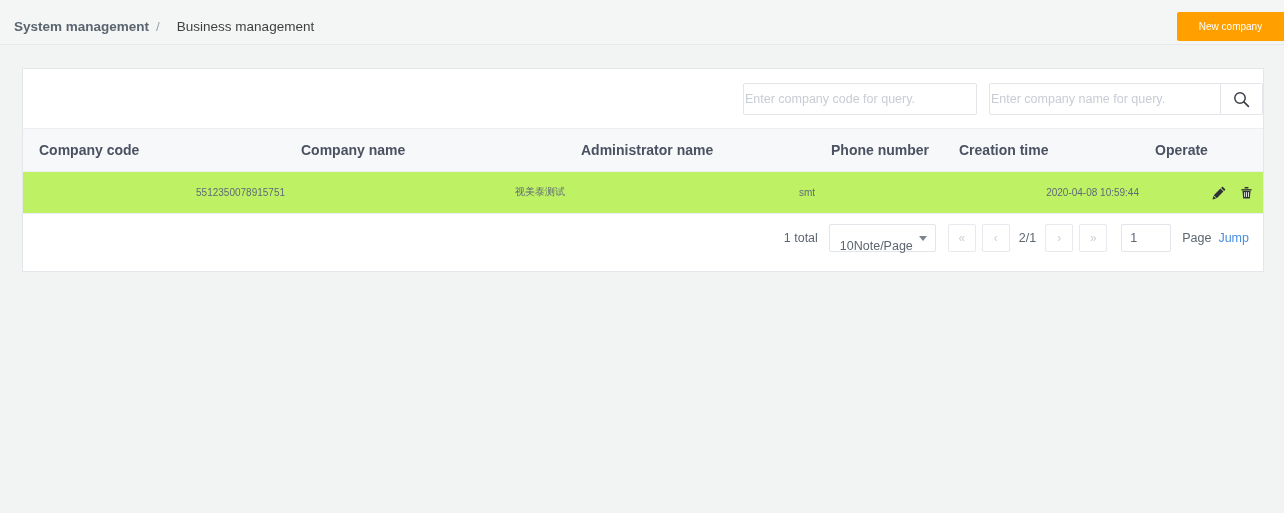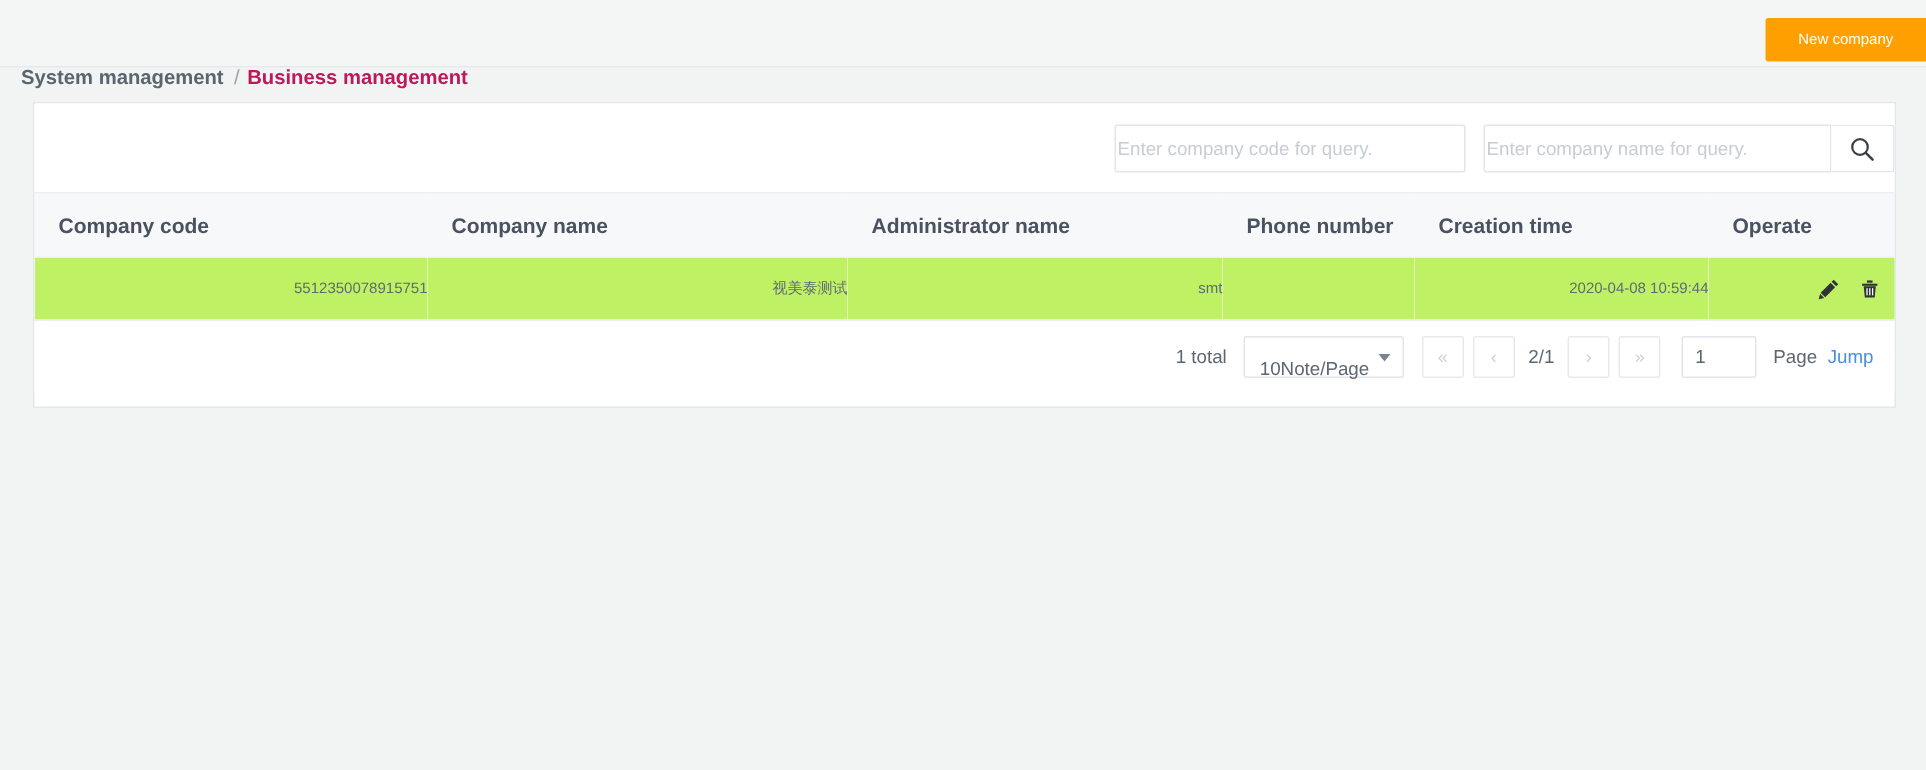--- a/index.html
+++ b/index.html
@@ -23,39 +23,40 @@
     top: 0;
     width: 1284px;
     height: 45px;
     background: #f4f6f6;
     border-bottom: 1px solid #e6e9ea;
     box-sizing: border-box;
   }
   #breadcrumb {
     position: absolute;
     left: 14px;
-    top: 14px;
+    top: 4px;
     height: 45px;
     display: flex;
-    align-items: flex-end;
+    align-items: center;
     font-size: 13.5px;
     white-space: nowrap;
   }
   .crumb-current {
     color: #5a6570;
     font-weight: bold;
   }
   .crumb-sep {
     color: #9aa3ab;
     margin: 0 5px 0 7px;
     font-weight: normal;
   }
   .crumb-last {
-    color: #be185d;
-    font-weight: bold;
+    color: #404040;
+    font-weight: normal;
+    margin-left: 12px;
   }
   #new-company-btn {
     position: absolute;
     right: 0;
     top: 12px;
     width: 107px;
     height: 29px;
     background: #ff9f00;
     color: #ffffff;
     border: none;

